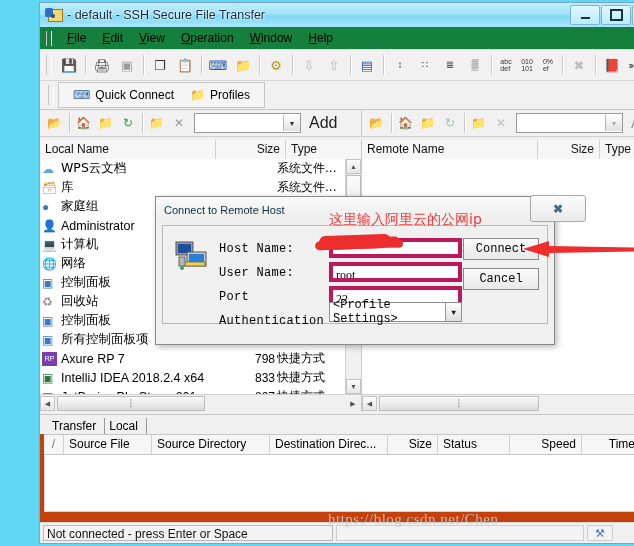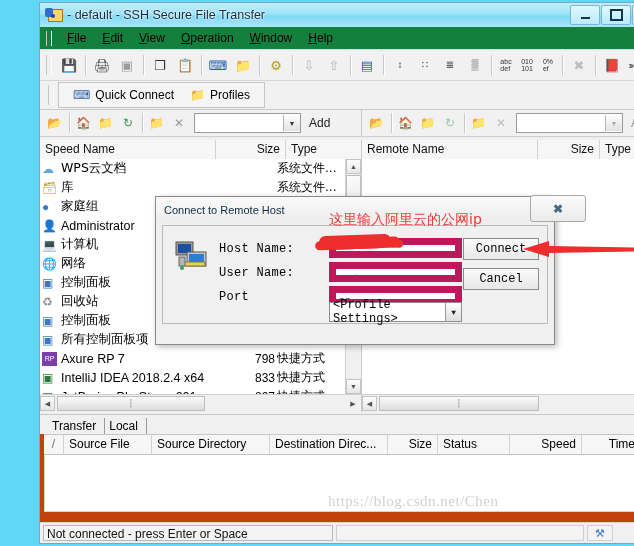--- a/index.html
+++ b/index.html
@@ -102,21 +102,21 @@
     height:18px;border:1px solid #9a9a9a;background:#fff;
     display:flex;align-items:center;justify-content:flex-end;margin:0 4px;
   }
   .combo.l{width:105px;}
   .combo.r{width:105px;}
   .combo .arrow{
     width:16px;height:16px;background:linear-gradient(180deg,#fdfdfd,#e2e2e2);
     border-left:1px solid #b5b5b5;display:flex;align-items:center;justify-content:center;
     font-size:7px;color:#333;
   }
-  .addlabel{font-size:12px;color:#222;padding:0 4px;}
+  .addlabel{font-size:16px;color:#222;padding:0 4px;}
   .addlabel.dim{color:#9a9a9a;}
 
   
   .panes{
     position:absolute;left:0;top:137px;width:626px;height:272px;
     display:flex;
   }
   .pane{position:relative;height:272px;box-sizing:border-box;}
   .pane.left{width:322px;border-right:1px solid #c9c9c9;}
   .pane.right{width:304px;}
@@ -213,21 +213,21 @@
     border:1px solid #b9b9b9;background:#f0f0f0;
   }
   .pcicon{position:absolute;left:12px;top:14px;width:38px;height:34px;}
   .dlg-row{position:absolute;left:56px;height:22px;display:flex;align-items:center;}
   .dlg-label{
     font-family:"Liberation Mono","DejaVu Sans Mono",monospace;
     font-size:12px;color:#000;letter-spacing:.3px;width:110px;
   }
   .dlg-input{
     position:absolute;left:166px;width:133px;height:20px;
-    border:7px solid #be185d;background:#fff;box-sizing:border-box;
+    border:4px solid #be185d;background:#fff;box-sizing:border-box;
     font-family:Liberation Serif, serif;
     font-size:12px;color:#000;line-height:18px;padding-left:3px;
     white-space:nowrap;overflow:hidden;
   }
   .dlg-select{
     position:absolute;left:166px;width:133px;height:20px;
     border:1px solid #8f8f8f;background:#fff;box-sizing:border-box;
     display:flex;align-items:center;justify-content:space-between;
     font-family:"Liberation Mono","DejaVu Sans Mono",monospace;font-size:12px;
   }
@@ -258,21 +258,21 @@
   }
   .ann-blob2{
     position:absolute;left:339px;top:239px;width:28px;height:8px;
     background:#ee2d2d;border-radius:6px;transform:rotate(4deg);
   }
   .ann-arrow{
     position:absolute;left:487px;top:240px;width:142px;height:18px;
   }
 
   .watermark{
-    position:absolute;left:292px;top:493px;
+    position:absolute;left:292px;top:511px;
     font-family:"Liberation Serif","DejaVu Serif",serif;
     font-size:15px;color:#c9c9c9;white-space:nowrap;letter-spacing:.5px;
     opacity:.85;
   }
   .zh{font-family:"DejaVu Sans","Liberation Sans",sans-serif;}
 </style>
 </head>
 <body>
 
 <div id="app">
@@ -429,21 +429,21 @@
           <span class="arrow" style="color:#aaa">▼</span>
         </div>
         <div class="addlabel dim">Add</div>
       </div>
     </div>
 
     <div class="panes">
 
       <div class="pane left">
         <div class="colhead">
-          <div class="col" style="width:176px">Speed Name</div>
+          <div class="col" style="width:176px">Local Name</div>
           <div class="col num" style="width:70px">Size</div>
           <div class="col" style="width:61px;border-right:none">Type</div>
         </div>
         <div class="filelist">
           <div class="frow">
               <span class="fname">
                 <span class="ic" style="color:#5aa8dd;font-size:12px">☁</span>
                 <span class="zh">WPS云文档</span>
               </span>
               <span class="ftype zh">系统文件...</span>
@@ -621,20 +621,23 @@
       <div class="dlg-row" style="top:36px">
         <span class="dlg-label">User Name:</span>
       </div>
       <div class="dlg-input" style="top:36px">root</div>
 
       <div class="dlg-row" style="top:60px">
         <span class="dlg-label">Port</span>
       </div>
       <div class="dlg-input" style="top:60px">22</div>
 
+      <div class="dlg-row" style="top:84px">
+        <span class="dlg-label">Authentication</span>
+      </div>
       <div class="dlg-select" style="top:76px">
         <span style="padding-left:3px">&lt;Profile Settings&gt;</span>
         <span class="sel-arrow">▼</span>
       </div>
 
       <div class="dlg-btn" style="top:42px;right:8px">Cancel</div>
       <div class="dlg-btn" style="top:12px;right:8px">Connect</div>
     </div>
   </div>
 

